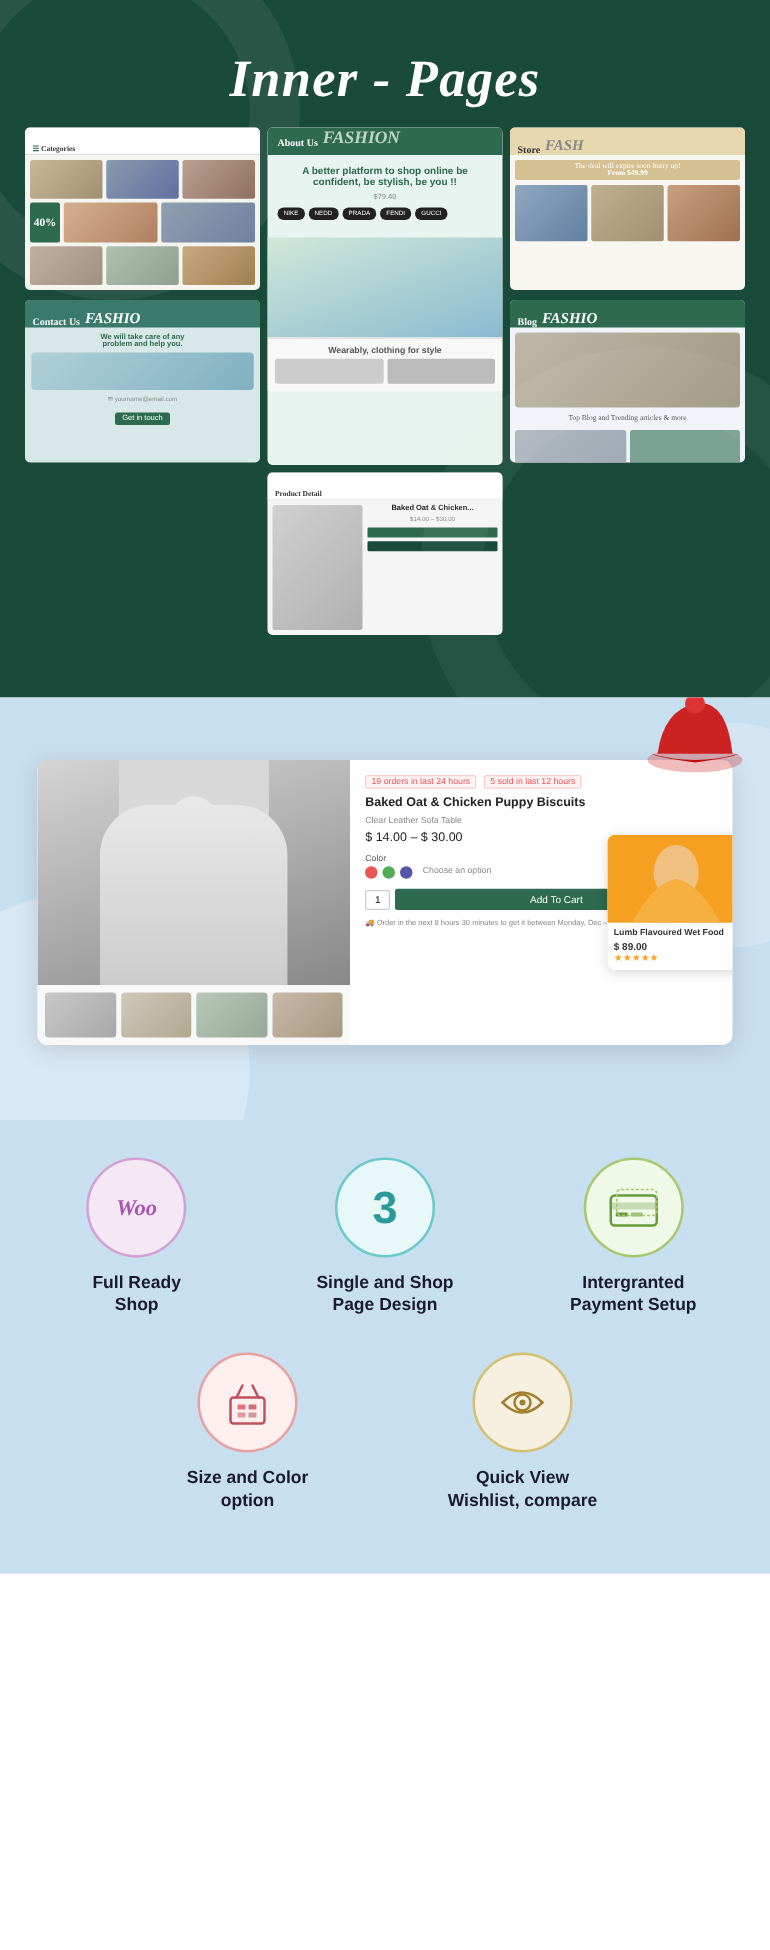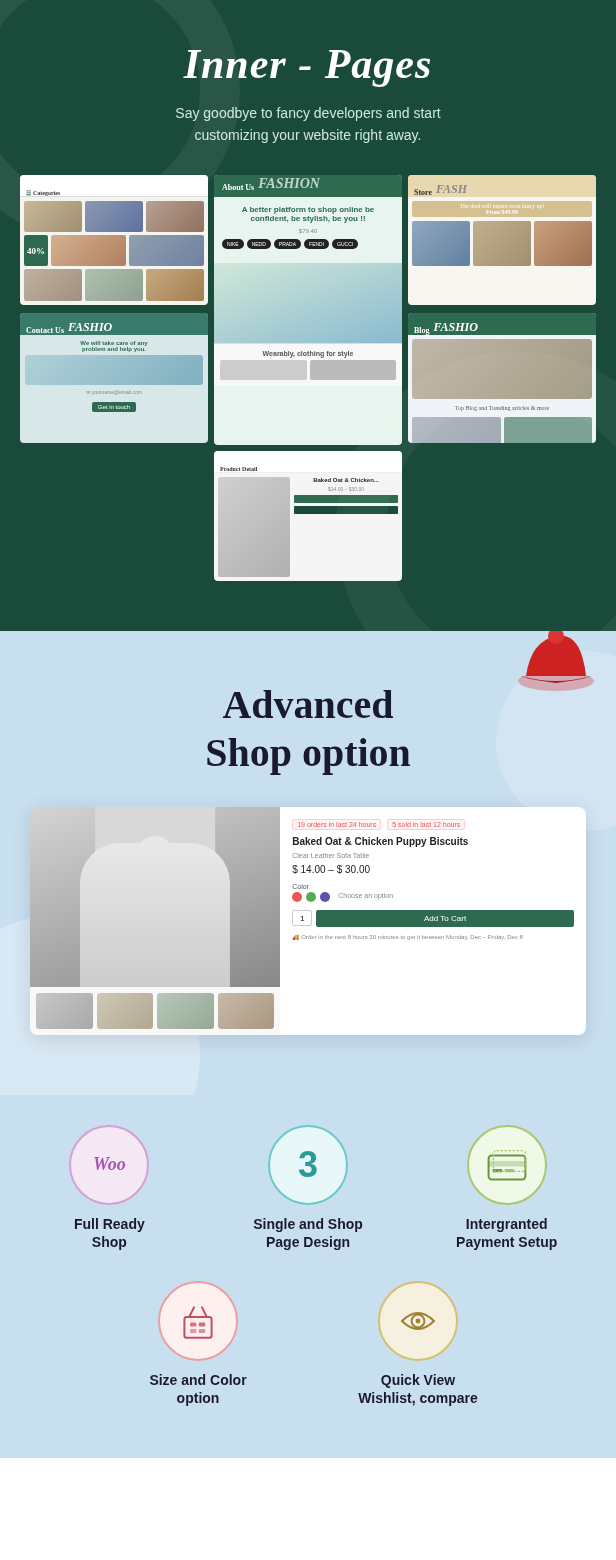--- a/index.html
+++ b/index.html
@@ -415,21 +415,20 @@
       font-style: italic;
       color: #a855b5;
       font-family: Georgia, serif;
     }
   </style>
 </head>
 <body>
 
 <section class="inner-pages-section">
   <h1 class="inner-pages-title">Inner - Pages</h1>
-  <p class="inner-pages-subtitle">Say goodbye to fancy developers and start<br>customizing your website right away.</p>
 
   <div class="pages-grid">
 
     <div class="page-thumb cat-page">
       <div class="thumb-content">
         <div class="thumb-header cat-header" style="background:#fff;color:#333;border-bottom:1px solid #ddd;font-size:6px;">
           <span style="color:#2d6a4f;font-weight:bold;">☰</span>&nbsp;Categories
         </div>
         <div class="thumb-body" style="flex-direction:column;gap:3px;">
           <div style="display:flex;gap:3px;flex:1;">
@@ -540,21 +539,20 @@
           </div>
         </div>
       </div>
     </div>
 
   </div>
 
 </section>
 
 <section class="advanced-section">
-  <h2 class="advanced-title">Advanced<br>Shop option</h2>
 
   <div class="hat-decoration">
     <svg viewBox="0 0 80 70" xmlns="http://www.w3.org/2000/svg">
       <ellipse cx="40" cy="60" rx="38" ry="10" fill="#cc2222" opacity="0.3"></ellipse>
       <path d="M10,55 Q15,20 40,15 Q65,10 70,55 Z" fill="#cc2222"></path>
       <path d="M5,55 Q40,65 75,55 Q70,58 40,62 Q10,58 5,55 Z" fill="#bb1111"></path>
       <circle cx="40" cy="15" r="8" fill="#dd3333"></circle>
       <path d="M35,7 Q40,0 45,7" stroke="#ddd" stroke-width="2" fill="none"></path>
     </svg>
   </div>
@@ -597,20 +595,34 @@
         <span style="font-size:7px;color:#888;margin-left:4px;">Choose an option</span>
       </div>
       <div class="prod-qty-row">
         <div class="qty-box">1</div>
         <button class="add-to-cart-btn">Add To Cart</button>
       </div>
       <div class="shipping-note">
         🚚 Order in the next 8 hours 30 minutes to get it between Monday, Dec – Friday, Dec 8
       </div>
 
+      <div class="related-card">
+        <div class="related-card-img">
+          <svg viewBox="0 0 110 70" style="width:100%;height:100%;">
+            <rect width="110" height="70" fill="#f5a020"></rect>
+            <ellipse cx="55" cy="30" rx="18" ry="22" fill="#f0c080"></ellipse>
+            <path d="M20,70 Q35,40 55,35 Q75,40 90,70 Z" fill="#f5b040"></path>
+          </svg>
+        </div>
+        <div class="related-card-body">
+          <div class="related-card-title">Lumb Flavoured Wet Food</div>
+          <div class="related-card-price">$ 89.00</div>
+          <div class="stars">★★★★★</div>
+        </div>
+      </div>
     </div>
   </div>
 </section>
 
 <section class="features-section">
 
   <div class="features-grid">
 
     <div class="feature-item">
       <div class="feature-icon-wrap icon-woo">

